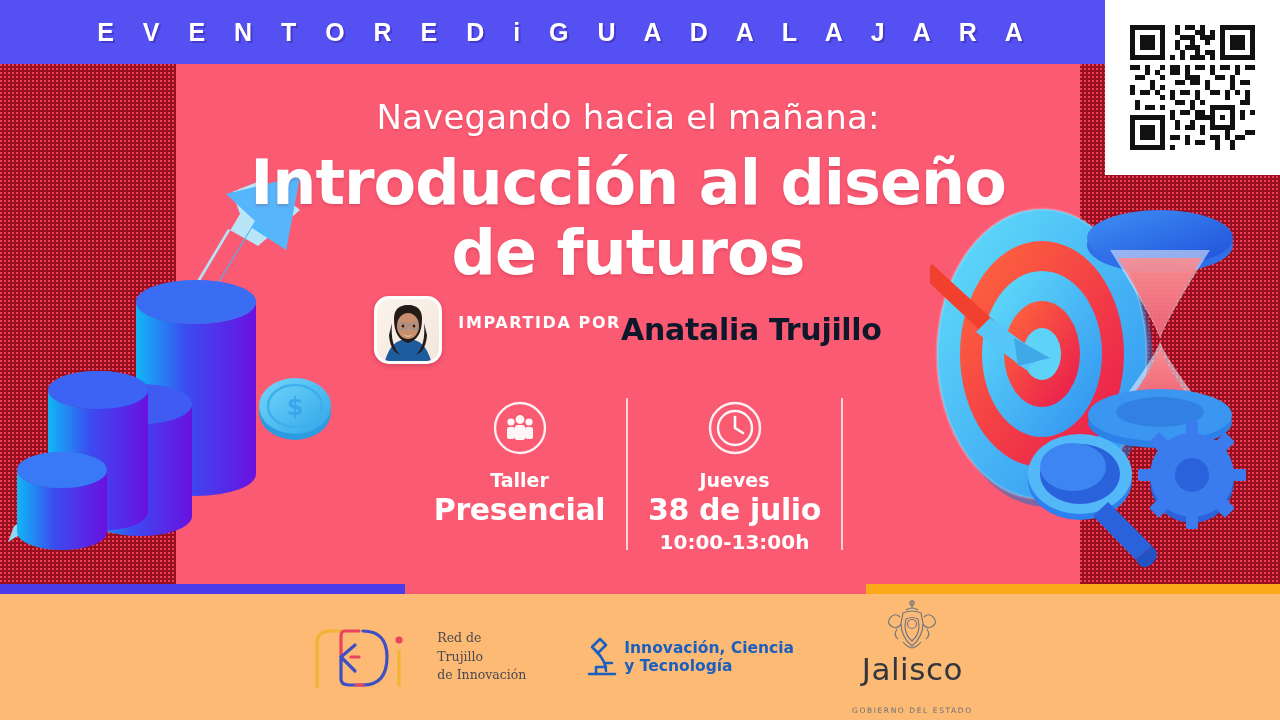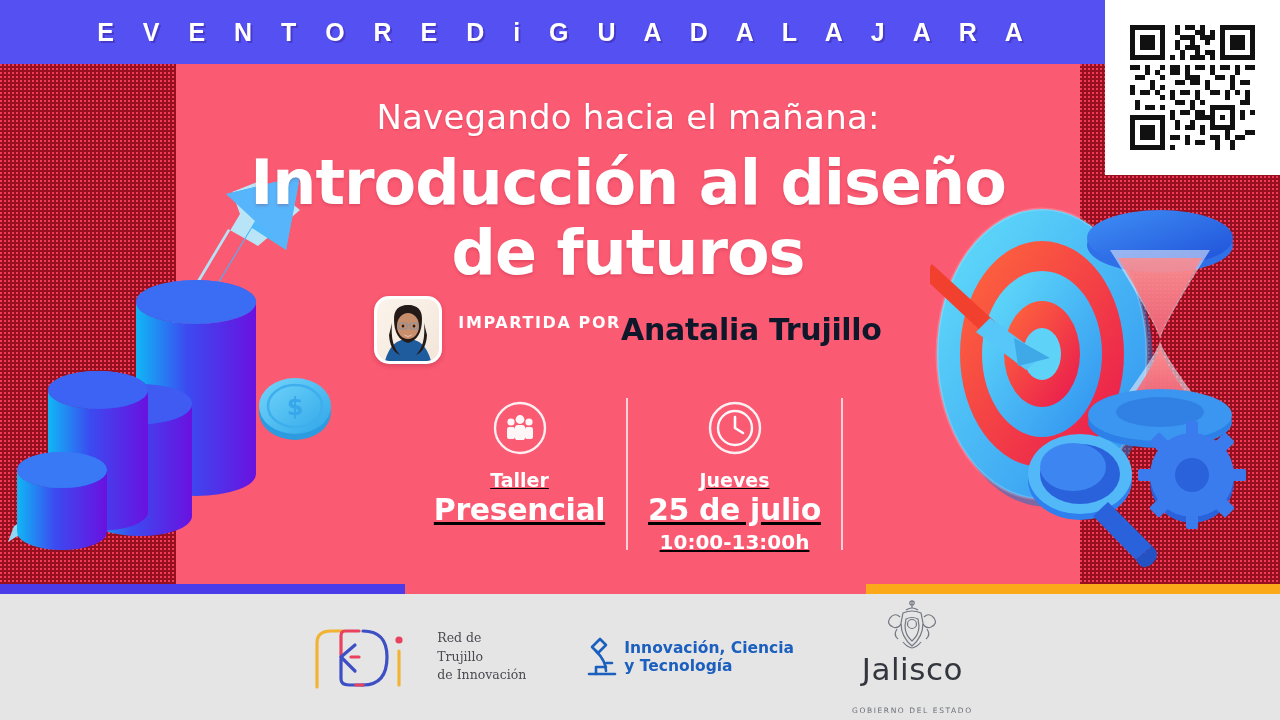--- a/index.html
+++ b/index.html
@@ -93,21 +93,21 @@
   #speaker-name {
     color:#0f172a; font-size:30px; font-weight:700; line-height:1.12;
     font-family:"DejaVu Sans", sans-serif; letter-spacing:-0.3px;
   }
 
   
   #info-row {
     position:absolute; left:12px; top:332px; width:880px; height:160px;
     display:flex; align-items:flex-start; justify-content:center;
   }
-  .info-col { width:213px; display:flex; flex-direction:column; align-items:center; padding-top:4px;text-decoration:underline; }
+  .info-col { width:213px; display:flex; flex-direction:column; align-items:center; padding-top:4px; }
   .info-icon { width:56px; height:56px; margin-bottom:14px; }
   .info-top {
     color:#FFFFFF; font-size:19px; font-weight:700; line-height:1.15;
     font-family:"DejaVu Sans", sans-serif; text-align:center;
   }
   .info-main {
     color:#FFFFFF; font-size:30px; font-weight:700; line-height:1.18;
     font-family:"DejaVu Sans", sans-serif; text-align:center; letter-spacing:-0.4px;
   }
   .info-sub {
@@ -116,21 +116,21 @@
   }
   .divider { width:2px; height:152px; background:rgba(255,255,255,0.72); flex:0 0 auto; margin-top:2px; }
 
   
   #gfx-left  { position:absolute; left:0;   top:64px;  width:380px; height:520px; z-index:4; pointer-events:none; }
   #gfx-right { position:absolute; left:930; top:140px; z-index:4; pointer-events:none; }
   #gfx-right { position:absolute; left:930px; top:150px; width:350px; height:420px; }
 
   
   #footer {
-    position:absolute; left:0; top:594px; width:1280px; height:126px; background:#e5e5e5;
+    position:absolute; left:0; top:594px; width:1280px; height:126px; background:#fdba74;
     display:flex; align-items:center; justify-content:center; gap:58px; z-index:6;
   }
   .logo-block { display:flex; align-items:center; }
   #redi-logo-text {
     display:flex; flex-direction:column; justify-content:center;
     margin-left:12px; color:#4A4A52; font-size:12.5px; line-height:1.5;
     font-family:"DejaVu Serif", serif;
   }
   #redi-logo-text span { white-space:nowrap; }
   #ict-text {
@@ -360,21 +360,21 @@
 
         <div class="info-col">
           <div class="info-icon">
             <svg width="56" height="56" viewBox="0 0 56 56" xmlns="http://www.w3.org/2000/svg">
               <circle cx="28" cy="28" r="25" fill="none" stroke="#FFFFFF" stroke-width="2.4" opacity="0.9"></circle>
               <circle cx="28" cy="28" r="17" fill="none" stroke="#FFFFFF" stroke-width="2.4" opacity="0.95"></circle>
               <path d="M28 17 L28 28 L36 33" fill="none" stroke="#FFFFFF" stroke-width="2.6" stroke-linecap="round" stroke-linejoin="round"></path>
             </svg>
           </div>
           <div class="info-top">Jueves</div>
-          <div class="info-main">25 de julio</div>
+          <div class="info-main">38 de julio</div>
           <div class="info-sub">10:00-13:00h</div>
         </div>
 
         <div class="divider"></div>
 
 
       </div>
     </div>
   </div>
 

